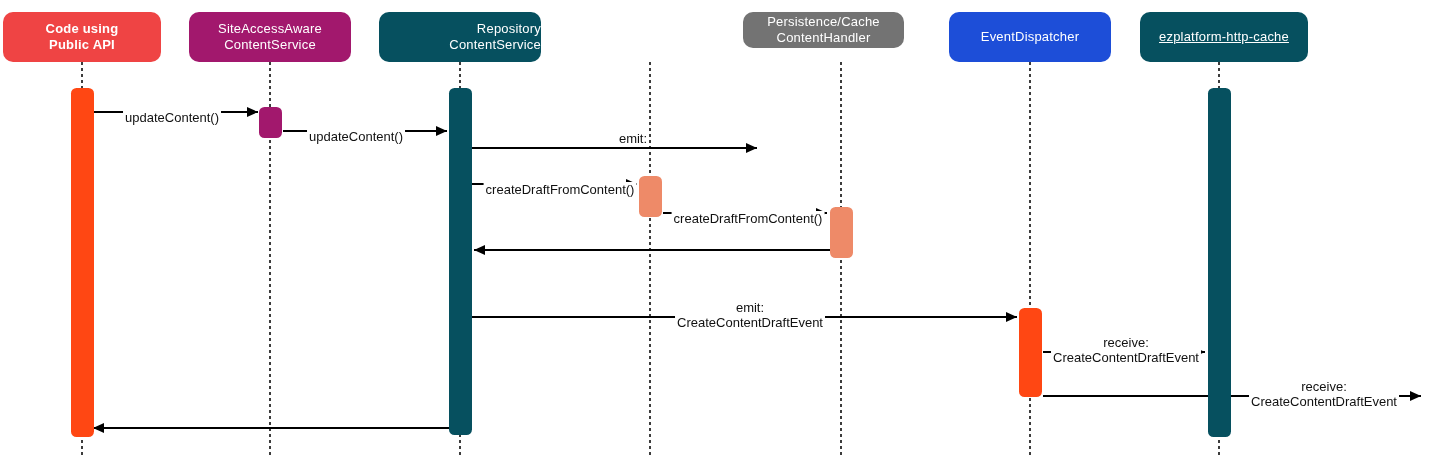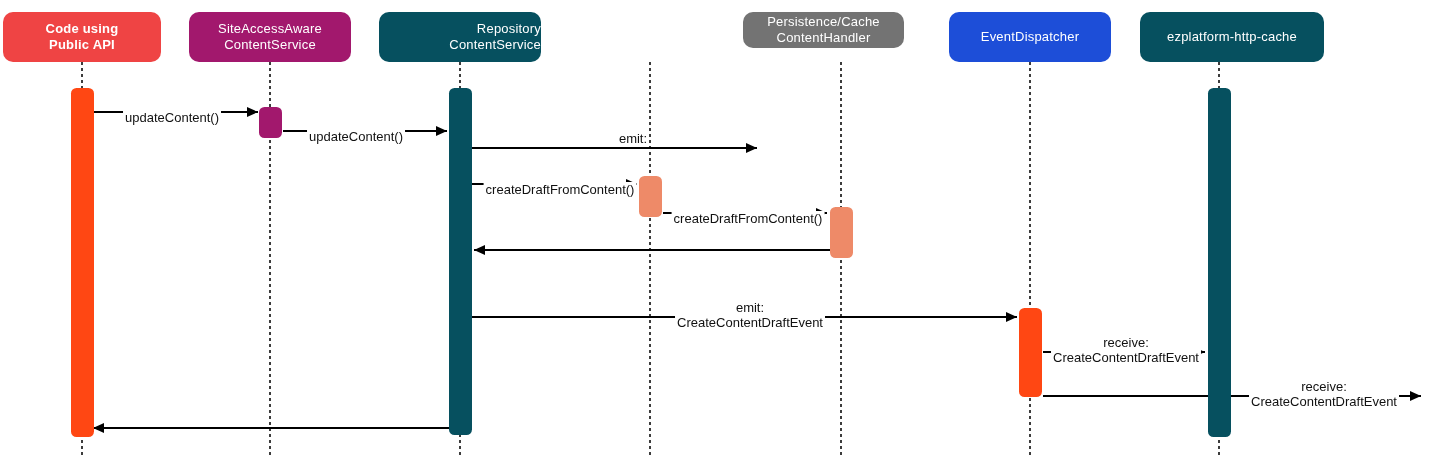--- a/index.html
+++ b/index.html
@@ -58,21 +58,21 @@
     <div class="lifeline" style="left: 840.25px; top: 62px; height: 393px;"></div>
     <div class="pheader" style="left: 743px; top: 12px; width: 161px; height: 36px; border-radius: 10px; background: #737373; color: rgb(255, 255, 255);">
       <div>Persistence/Cache</div>
       <div>ContentHandler</div>
     </div>
     <div class="lifeline" style="left: 1029.25px; top: 62px; height: 393px;"></div>
     <div class="pheader" style="left: 949px; top: 12px; width: 162px; height: 50px; border-radius: 10px; background: #1d4ed8; color: rgb(255, 255, 255);">
       <div>EventDispatcher</div>
     </div>
     <div class="lifeline" style="left: 1218.25px; top: 62px; height: 393px;"></div>
-    <div class="pheader" style="left: 1140px; top: 12px; width: 184px; height: 50px; border-radius: 10px; background: rgb(6, 80, 95); color: rgb(255, 255, 255);">
+    <div class="pheader" style="left: 1140px; top: 12px; width: 168px; height: 50px; border-radius: 10px; background: rgb(6, 80, 95); color: rgb(255, 255, 255); text-decoration: underline;">
       <div>ezplatform-http-cache</div>
     </div>
     <div class="mline" style="left: 93px; width: 165px; top: 111.25px; background: rgb(0, 0, 0);"></div>
     <div class="ah-right" style="top: 107px; left: 247px;"></div>
     <div class="mlabel" style="left: 172px; top: 90px; color: rgb(17, 17, 17);">
       <div>updateContent()</div>
     </div>
     <div class="mline" style="left: 283px; width: 164px; top: 130.25px; background: rgb(0, 0, 0);"></div>
     <div class="ah-right" style="top: 126px; left: 436px;"></div>
     <div class="mlabel" style="left: 356px; top: 109px; color: rgb(17, 17, 17);">

